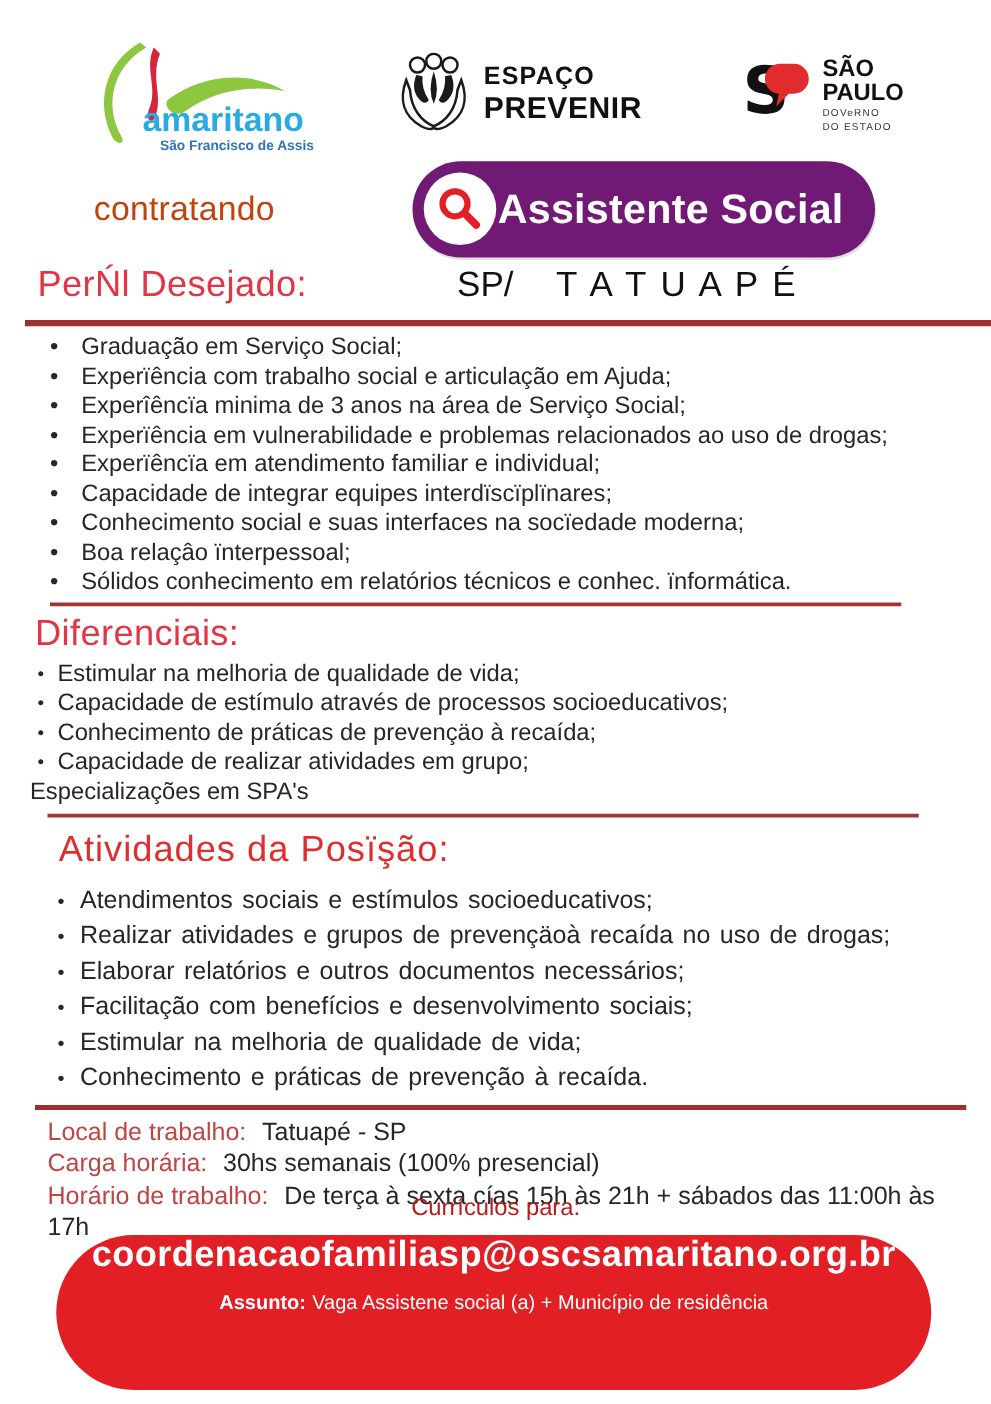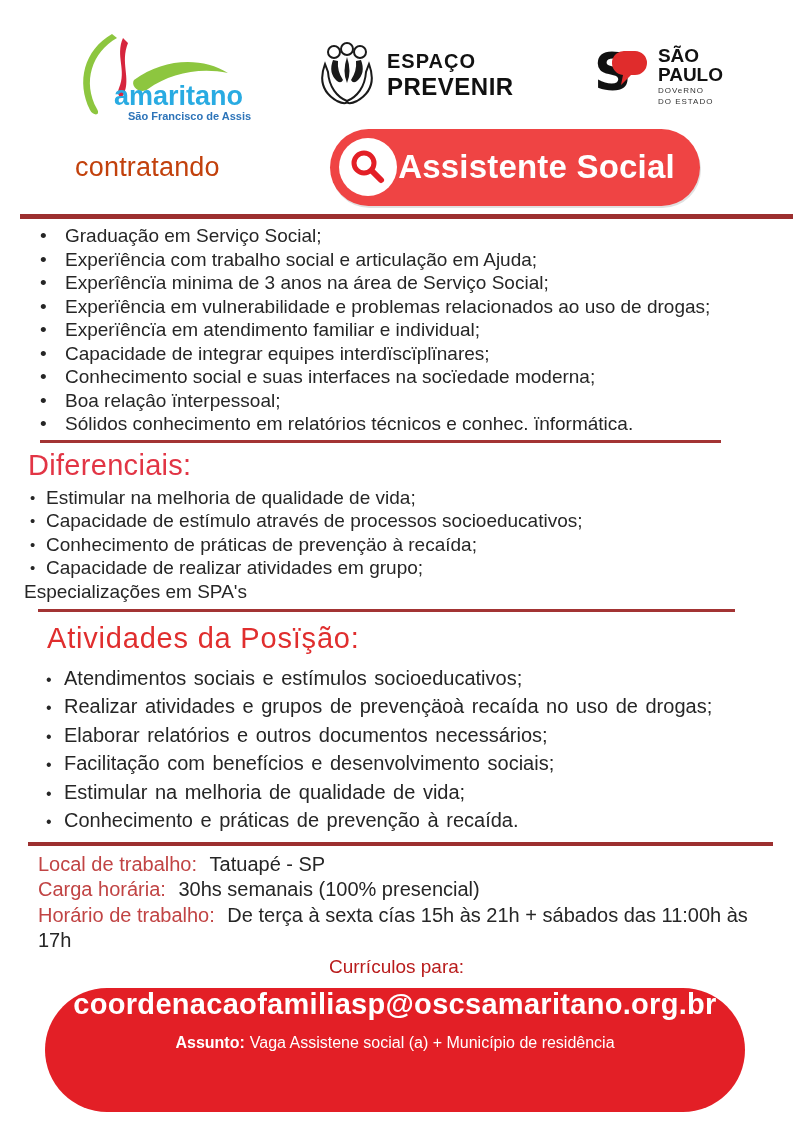--- a/index.html
+++ b/index.html
@@ -24,21 +24,21 @@
   .logo-sp { display: flex; align-items: flex-start; gap: 8px; margin-left: auto; margin-top: 16px; }
   .sp-text .b { font-size: 19px; font-weight: 700; line-height: 1.0; color: #111; }
   .sp-text .s { font-size: 8px; letter-spacing: 1px; color: #333; margin-top: 2px; }
 
   
   .hiring-row { display: flex; align-items: center; padding: 0 75px 0 75px; height: 86px; }
   .contratando { font-size: 27px; color: #c2410c; letter-spacing: 0.2px; }
   .pill {
     margin-left: auto; margin-right: 18px;
     width: 370px; height: 77px;
-    background: #ef4444; border-radius: 40px;
+    background: #701a75; border-radius: 40px;
     display: flex; align-items: center;
     box-shadow: 1px 2px 0 rgba(0,0,0,0.12);
   }
   .pill-circle {
     width: 58px; height: 58px; margin-left: 9px;
     background: #fff; border-radius: 50%;
     display: flex; align-items: center; justify-content: center;
     flex: 0 0 auto;
   }
   .pill-label { color: #fff; font-size: 33px; font-weight: 700; margin: 0 auto; padding-right: 24px; letter-spacing: 0.2px; }
@@ -150,20 +150,27 @@
       <span class="pill-circle">
         <svg width="40" height="40" viewBox="0 0 40 40">
           <circle cx="16" cy="16" r="10" fill="none" stroke="#e31f26" stroke-width="5"></circle>
           <line x1="24" y1="24" x2="33" y2="33" stroke="#e31f26" stroke-width="6" stroke-linecap="round"></line>
         </svg>
       </span>
       <span class="pill-label">Assistente Social</span>
     </div>
   </div>
 
+  <div class="perfil-header">
+    <div class="perfil-title">PerŃl Desejado:</div>
+    <div class="location">
+      <span>SP/</span>
+      <span class="city">T A T U A P É</span>
+    </div>
+  </div>
 
   <hr class="rule r1">
 
   <ul class="blist perfil-list">
 
       <li>
         <span class="dot">•</span>
         <span class="txt">Graduação em Serviço Social;</span>
       </li>
 

